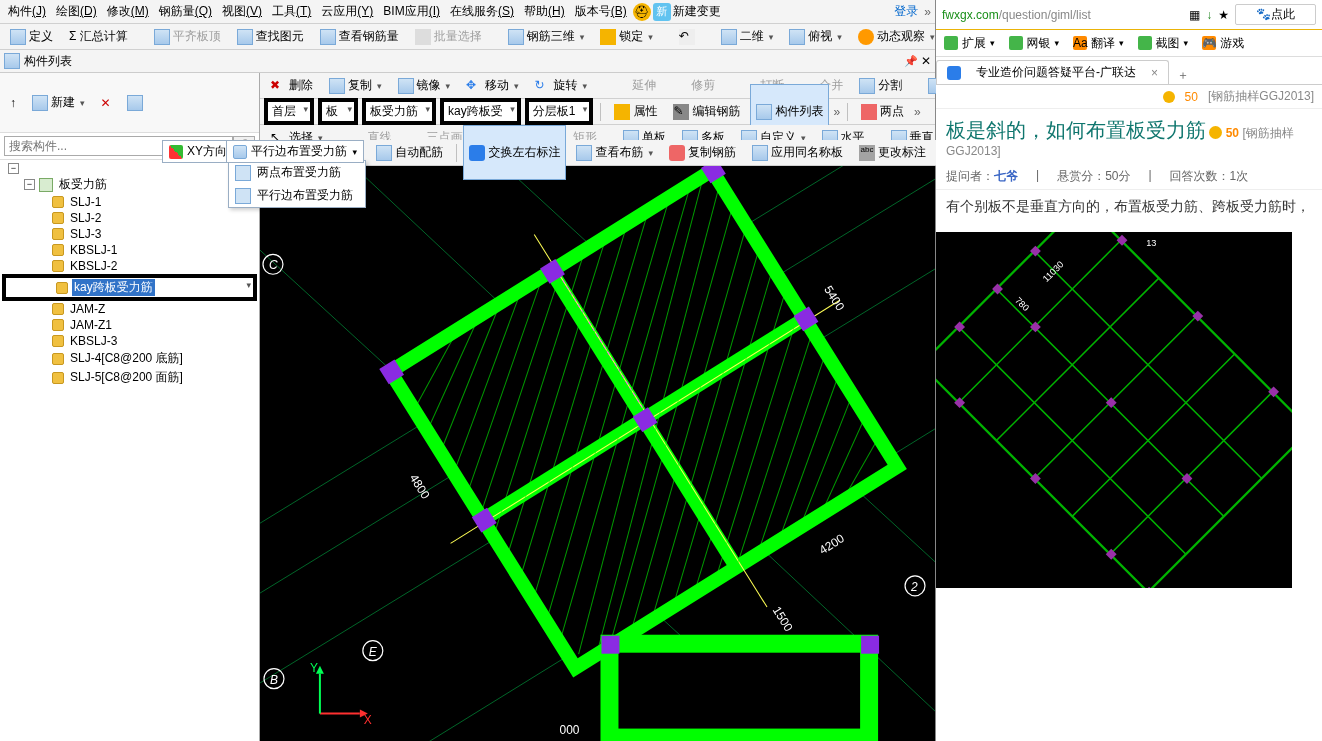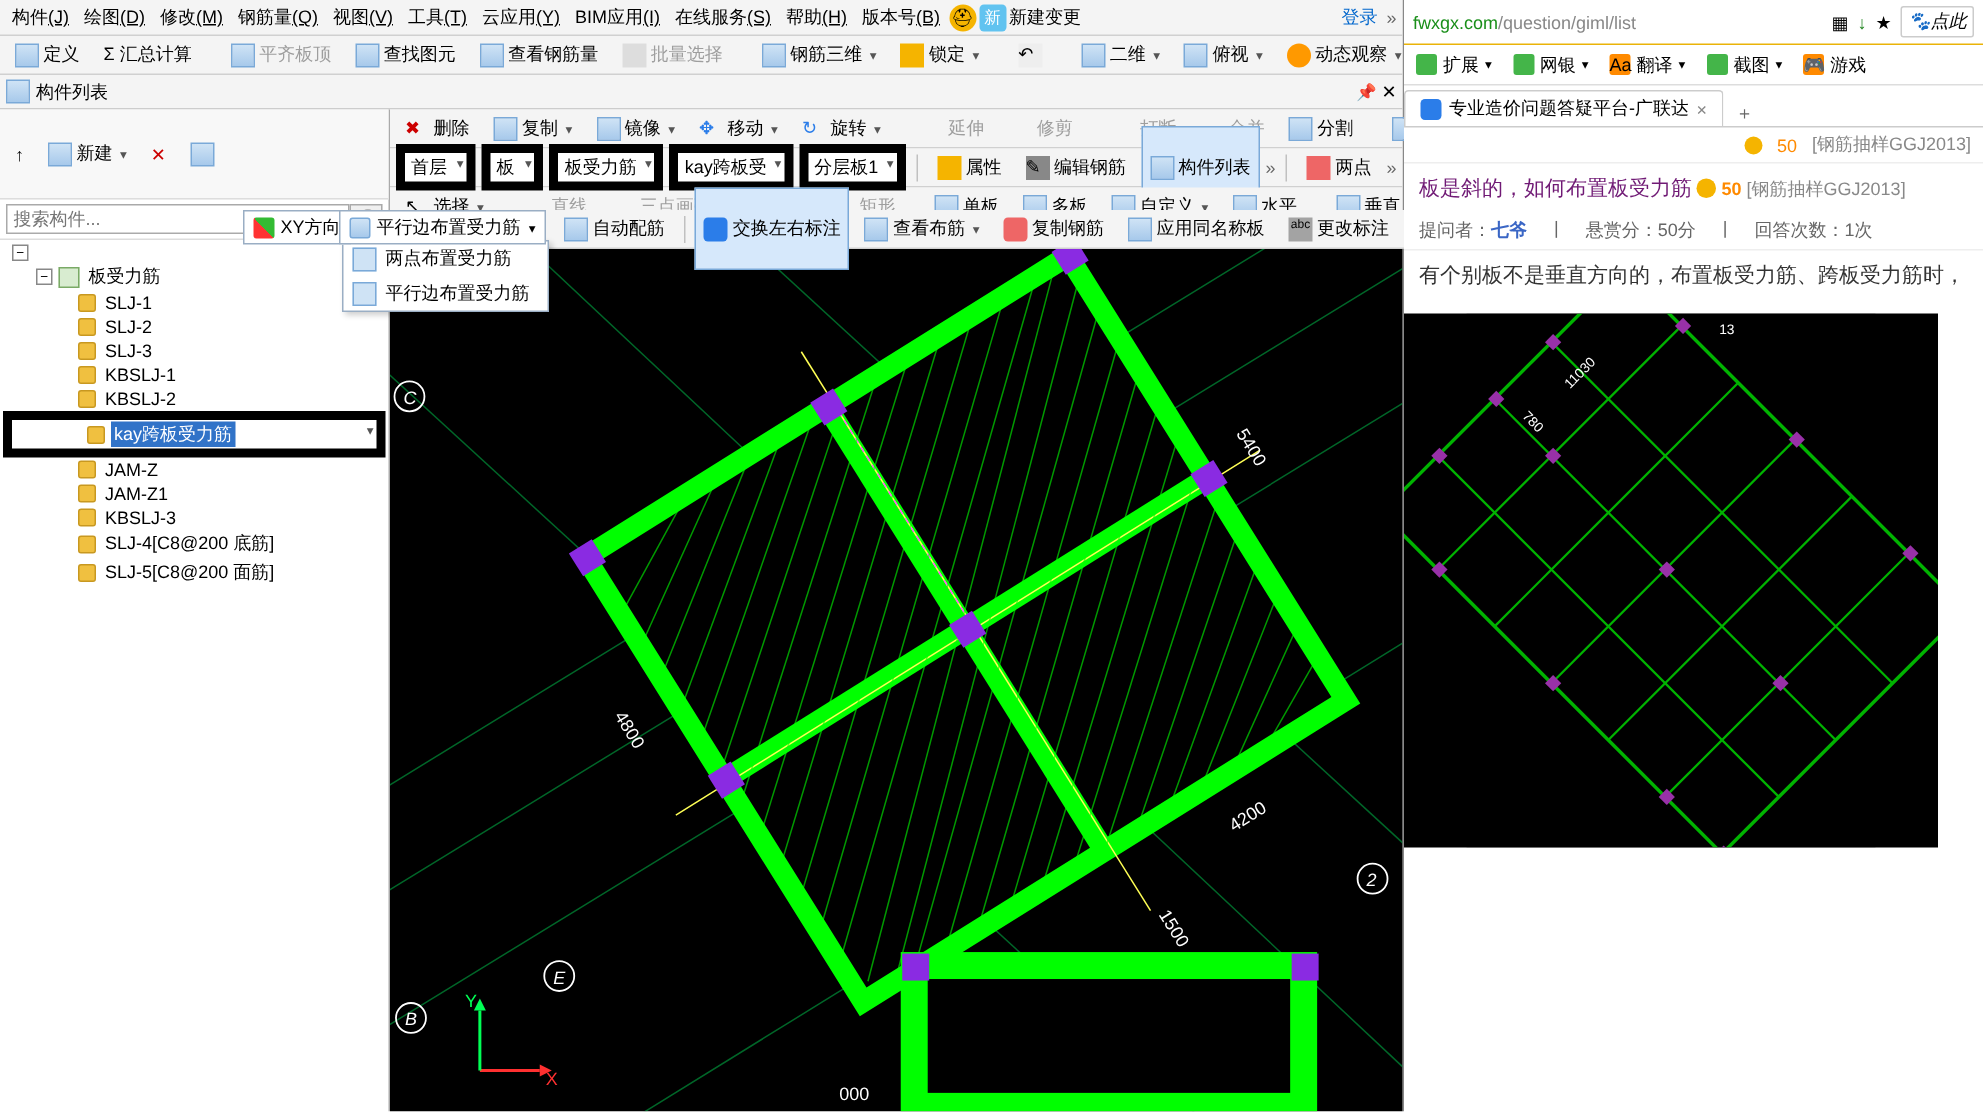--- a/index.html
+++ b/index.html
@@ -17,21 +17,21 @@
   .icon-new { background: #61c3f0; border-radius: 3px; color: #fff; font-size: 11px; }
   .login { color: #0066cc; }
 
   
   .toolbar { display: flex; gap: 4px; padding: 2px 4px; background: #f4f4f4; border-bottom: 1px solid #d0d0d0; align-items: center; height: 26px; flex-wrap: nowrap; white-space: nowrap; }
   .tbtn { display: inline-flex; align-items: center; gap: 3px; padding: 18px 5px; border: 1px solid transparent; cursor: default; }
   .tbtn .ic { width: 16px; height: 16px; display: inline-block; }
   .sep { width: 1px; height: 18px; background: #c0c0c0; margin: 0 3px; }
   .disabled { color: #9e9e9e; }
   .drop::after { content: "▾"; font-size: 9px; margin-left: 2px; color: #555; }
-  .sel { padding: 1px 14px 1px 4px; border: 6px solid #000000; background: #fff; min-width: 40px; position: relative; }
+  .sel { padding: 1px 14px 1px 4px; border: 4px solid #000000; background: #fff; min-width: 40px; position: relative; }
   .sel::after { content: "▾"; position: absolute; right: 2px; top: 2px; font-size: 9px; color: #555; }
   .tbtn.active { background: #d6e8fb; border-color: #7aa9d8; }
   .combo { border: 1px solid #aaa; background: #fff; width: 50px; height: 18px; padding: 0 3px; }
 
   
   .workrow { flex: 1; display: flex; min-height: 0; }
   .side { width: 260px; border-right: 1px solid #aaa; display: flex; flex-direction: column; }
   .panel-btns { display: flex; gap: 4px; padding: 2px 4px; border-bottom: 1px solid #ddd; background:#f8f8f8; }
   .searchrow { display: flex; padding: 3px 4px; border-bottom: 1px solid #ddd; }
   .searchrow input { flex: 1; border: 1px solid #aaa; padding: 2px 4px; font-size: 12px; }
@@ -62,32 +62,32 @@
   .xy-pop { position: absolute; left: 162px; top: 140px; background: #fff; border: 1px solid #9aaec4; padding: 2px 6px; display: flex; align-items: center; gap: 4px; z-index: 31;}
   .xy-pop .ic { width: 14px; height: 14px; display: inline-block; border-radius: 2px; }
 
   
   .anno { position:absolute; inset:0; pointer-events:none; z-index:25;}
 
   
   .addr { display: flex; align-items: center; gap: 6px; padding: 4px 6px; border-bottom: 1px solid #eab308; height: 30px;}
   .addr .url { color: #888; }
   .addr .url .hl { color: #1a8f1a; }
-  .addr .pill { border: 1px solid #ccc; padding: 1px 4px; border-radius: 2px; font-style: italic; }
+  .addr .pill { border: 1px solid #ccc; padding: 1px 20px; border-radius: 2px; }
   .ext-bar { display: flex; gap: 14px; padding: 3px 8px; border-bottom: 1px solid #ddd; height: 27px; align-items: center; text-align: center;}
   .ext-bar .itm { display: flex; gap: 4px; align-items: center; }
   .ext-bar .g { width:14px; height:14px; background:#44b549; border-radius:2px; }
   .ext-bar .o { width:14px; height:14px; background:#ff8a00; border-radius:2px; }
   .tabstrip { display:flex; gap:0; border-bottom: 1px solid #ccc; height: 28px; align-items: flex-end;}
-  .tabstrip .tab { border:1px solid #ccc; border-bottom:none; padding:3px 10px; background:#f4f4f4; display:flex; gap:5px; align-items:center; border-radius:3px 3px 0 0;}
+  .tabstrip .tab { border:1px solid #ccc; border-bottom:none; padding:3px 10px; background:#f4f4f4; display:flex; gap:15px; align-items:center; border-radius:3px 3px 0 0;}
   .tabstrip .tab.active { background:#fff; }
   .tabstrip .plus { width:20px; text-align:center; color:#666; margin-left:4px;}
   .row2 { display:flex; padding:3px 8px; gap:10px; border-bottom:1px solid #eee; height: 24px; align-items:center; color:#888;}
   .q-title { padding:8px 10px 6px; }
-  .q-title a { color:#701a75; text-decoration:none; font-size:14px; }
+  .q-title a { color:#0f766e; text-decoration:none; font-size:20px; }
   .q-title .coin { display:inline-block; width:13px; height:13px; background:#f5b400; border-radius:50%; vertical-align:-2px;}
   .q-title .pts { color:#ff8a00; font-weight:bold; }
   .q-title .tag { color:#888; }
   .meta { padding: 4px 10px; border-bottom:1px solid #eee; color:#666; display:flex; gap:18px;text-align:right;}
   .meta b { color:#3a66c5; }
   .body { padding:8px 10px; color:#333; font-size:14px;}
   .rimg { margin:8px 0 0 0; width: 356px; height: 356px; background:#000; position: relative; overflow:hidden;}
   .rimg svg { width:100%; height:100%; }
 
   .hdr-row { display:flex; align-items:center; }

